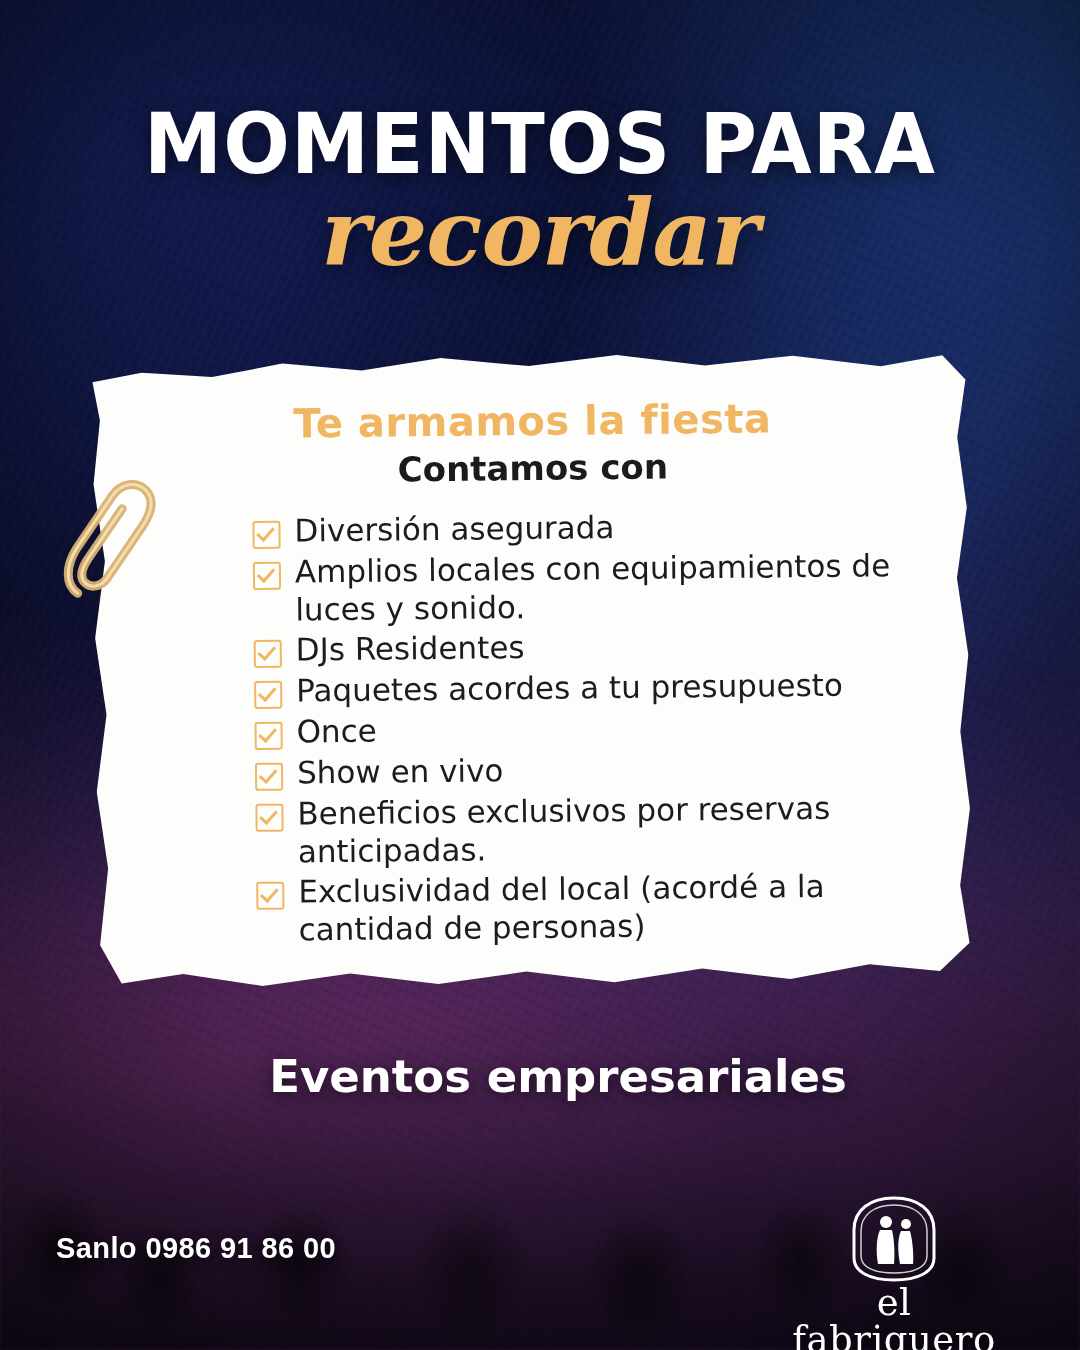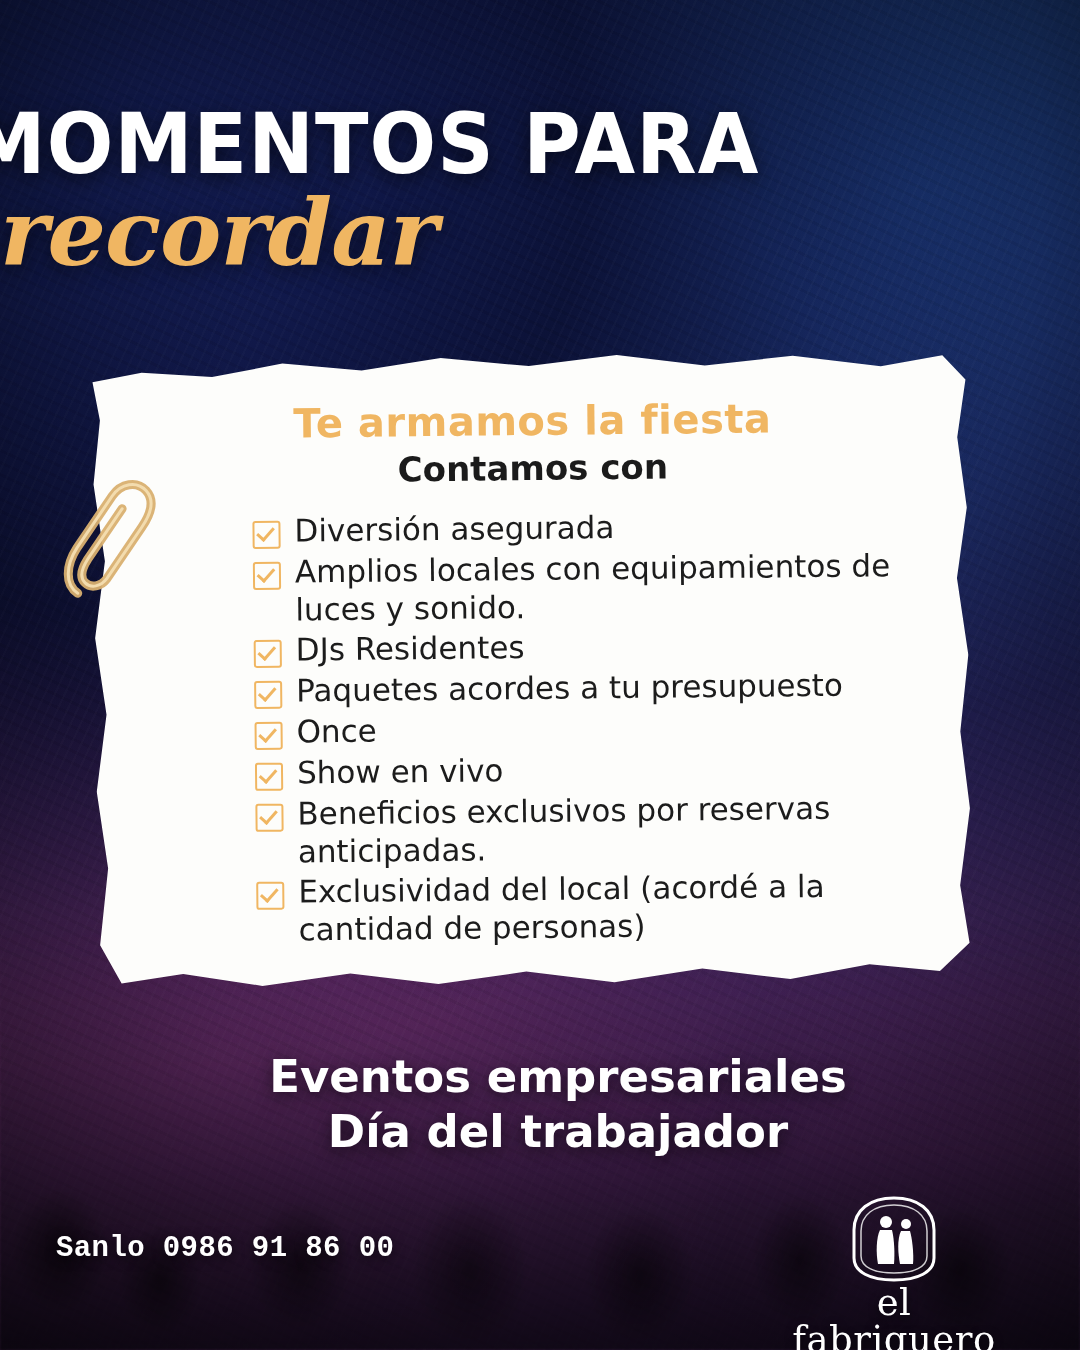--- a/index.html
+++ b/index.html
@@ -61,20 +61,21 @@
     inset: 0;
     background: radial-gradient(ellipse at 50% 45%, rgba(0,0,0,0) 45%, rgba(0,0,0,.45) 100%);
     pointer-events: none;
   }
 
   
   .headline {
     position: absolute;
     top: 108px;
     left: 0; right: 0;
+    text-align: center;
   }
   .headline-top {
     font-family: "DejaVu Sans", sans-serif;
     font-weight: 700;
     font-size: 74px;
     letter-spacing: 1px;
     color: #ffffff;
     line-height: .98;
     transform: scaleX(1.06) scaleY(1.12);
     text-shadow: 0 4px 18px rgba(0,0,0,.55);
@@ -199,21 +200,21 @@
     text-shadow: 0 4px 16px rgba(0,0,0,.55);
     padding-left: 36px;
   }
 
   
   .phones {
     position: absolute;
     left: 56px;
     top: 1228px;
     color: #ffffff;
-    font-family: Liberation Mono, monospace;
+    font-family: Liberation Sans, sans-serif;
     font-weight: 700;
     font-size: 29px;
     line-height: 1.42;
     letter-spacing: .4px;
     text-shadow: 0 3px 12px rgba(0,0,0,.6);
   }
 
   
   .logo {
     position: absolute;
@@ -296,21 +297,20 @@
 
   <svg class="clip" viewBox="0 0 120 120">
     <path d="M14 96 C4 84, 10 66, 26 52 L74 12 C86 2, 102 4, 108 16 C114 28, 106 40, 94 50 L46 90
              C38 96, 28 95, 24 88 C20 81, 25 73, 33 66 L80 27" fill="none" stroke="#d9b070" stroke-width="9" stroke-linecap="round" stroke-linejoin="round" opacity="0.95"></path>
     <path d="M14 96 C4 84, 10 66, 26 52 L74 12 C86 2, 102 4, 108 16 C114 28, 106 40, 94 50 L46 90
              C38 96, 28 95, 24 88 C20 81, 25 73, 33 66 L80 27" fill="none" stroke="#f3dcae" stroke-width="3" stroke-linecap="round" stroke-linejoin="round"></path>
   </svg>
 
   <div class="bottom-head">
     <div>Eventos empresariales</div>
-    <div>Día del trabajador</div>
   </div>
 
   <div class="phones">
     <div>Sanlo  0986 91 86 00</div>
   </div>
 
   <div class="logo">
     <div class="logo-mark">
       <svg viewBox="0 0 96 86" width="96" height="86">
         <path d="M48 2 C72 2, 88 14, 88 34 L88 62 C88 76, 72 84, 48 84 C24 84, 8 76, 8 62 L8 34 C8 14, 24 2, 48 2 Z" fill="none" stroke="#ffffff" stroke-width="3"></path>

